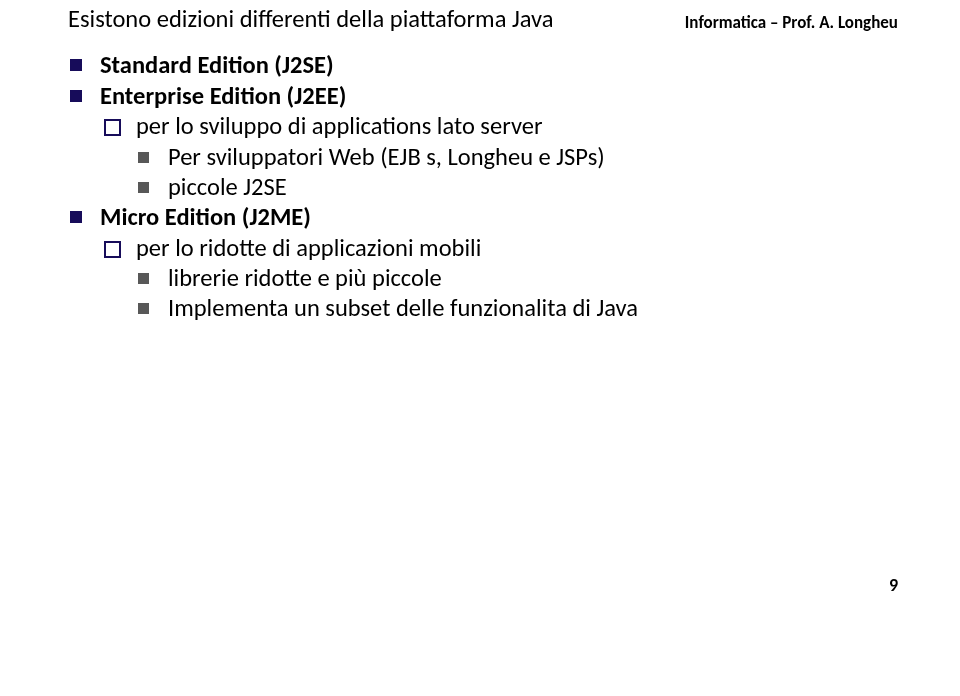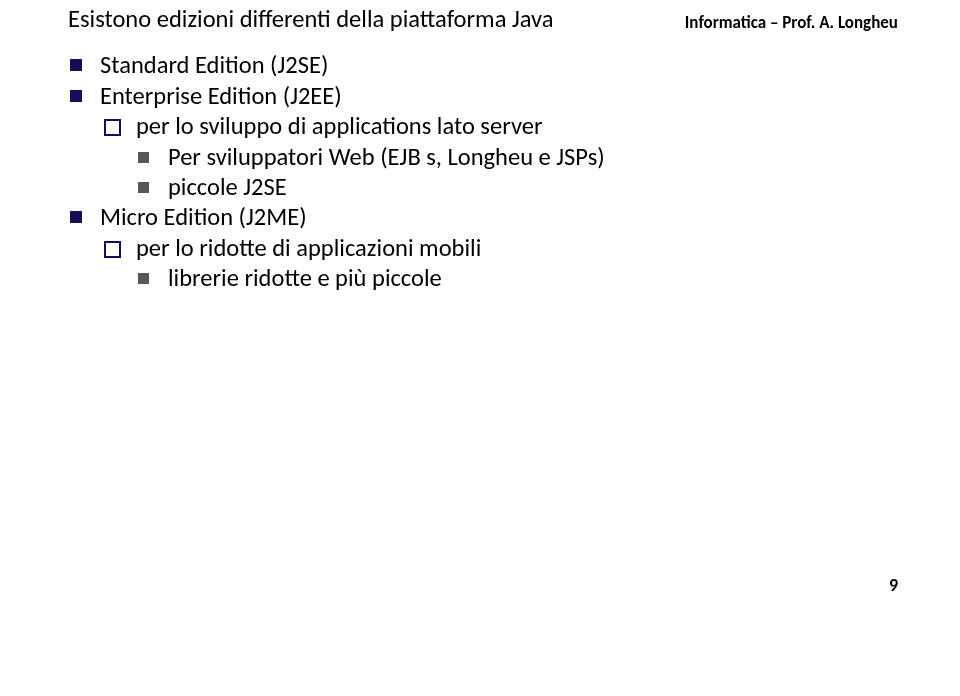--- a/index.html
+++ b/index.html
@@ -24,21 +24,21 @@
     width: 13px; height: 13px; border: 2px solid #170c5a; background: transparent;
   }
 
   .lvl3 { list-style: none; padding-left: 0; }
   .lvl3 > li { padding-left: 32px; position: relative; }
   .lvl3 > li::before {
     content: ""; position: absolute; left: 2px; top: 10px;
     width: 11px; height: 11px; background: #585858;
   }
 
-  .bold { font-weight: 400; }
+  .bold { font-weight: 700; }
   .page-number { position: absolute; bottom: 16px; right: 62px; font-weight: 700; font-size: 18px; }
   .label { display: inline; }
 </style>
 </head>
 <body>
 
 <div class="page">
 
   <div class="header-right">Informatica – Prof. A. Longheu</div>
 
@@ -71,20 +71,23 @@
 
       <li>
         <span class="bold label">Micro Edition (J2ME)</span>
         <ul class="lvl2">
           <li>
             <span class="label">per lo ridotte di applicazioni mobili</span>
             <ul class="lvl3">
               <li>
                 <span class="label">librerie ridotte e più piccole</span>
               </li>
+              <li>
+                <span class="label">Implementa un subset delle funzionalita di Java</span>
+              </li>
             </ul>
           </li>
         </ul>
       </li>
 
     </ul>
   </div>
 
   <div class="page-number">9</div>
 </div>

